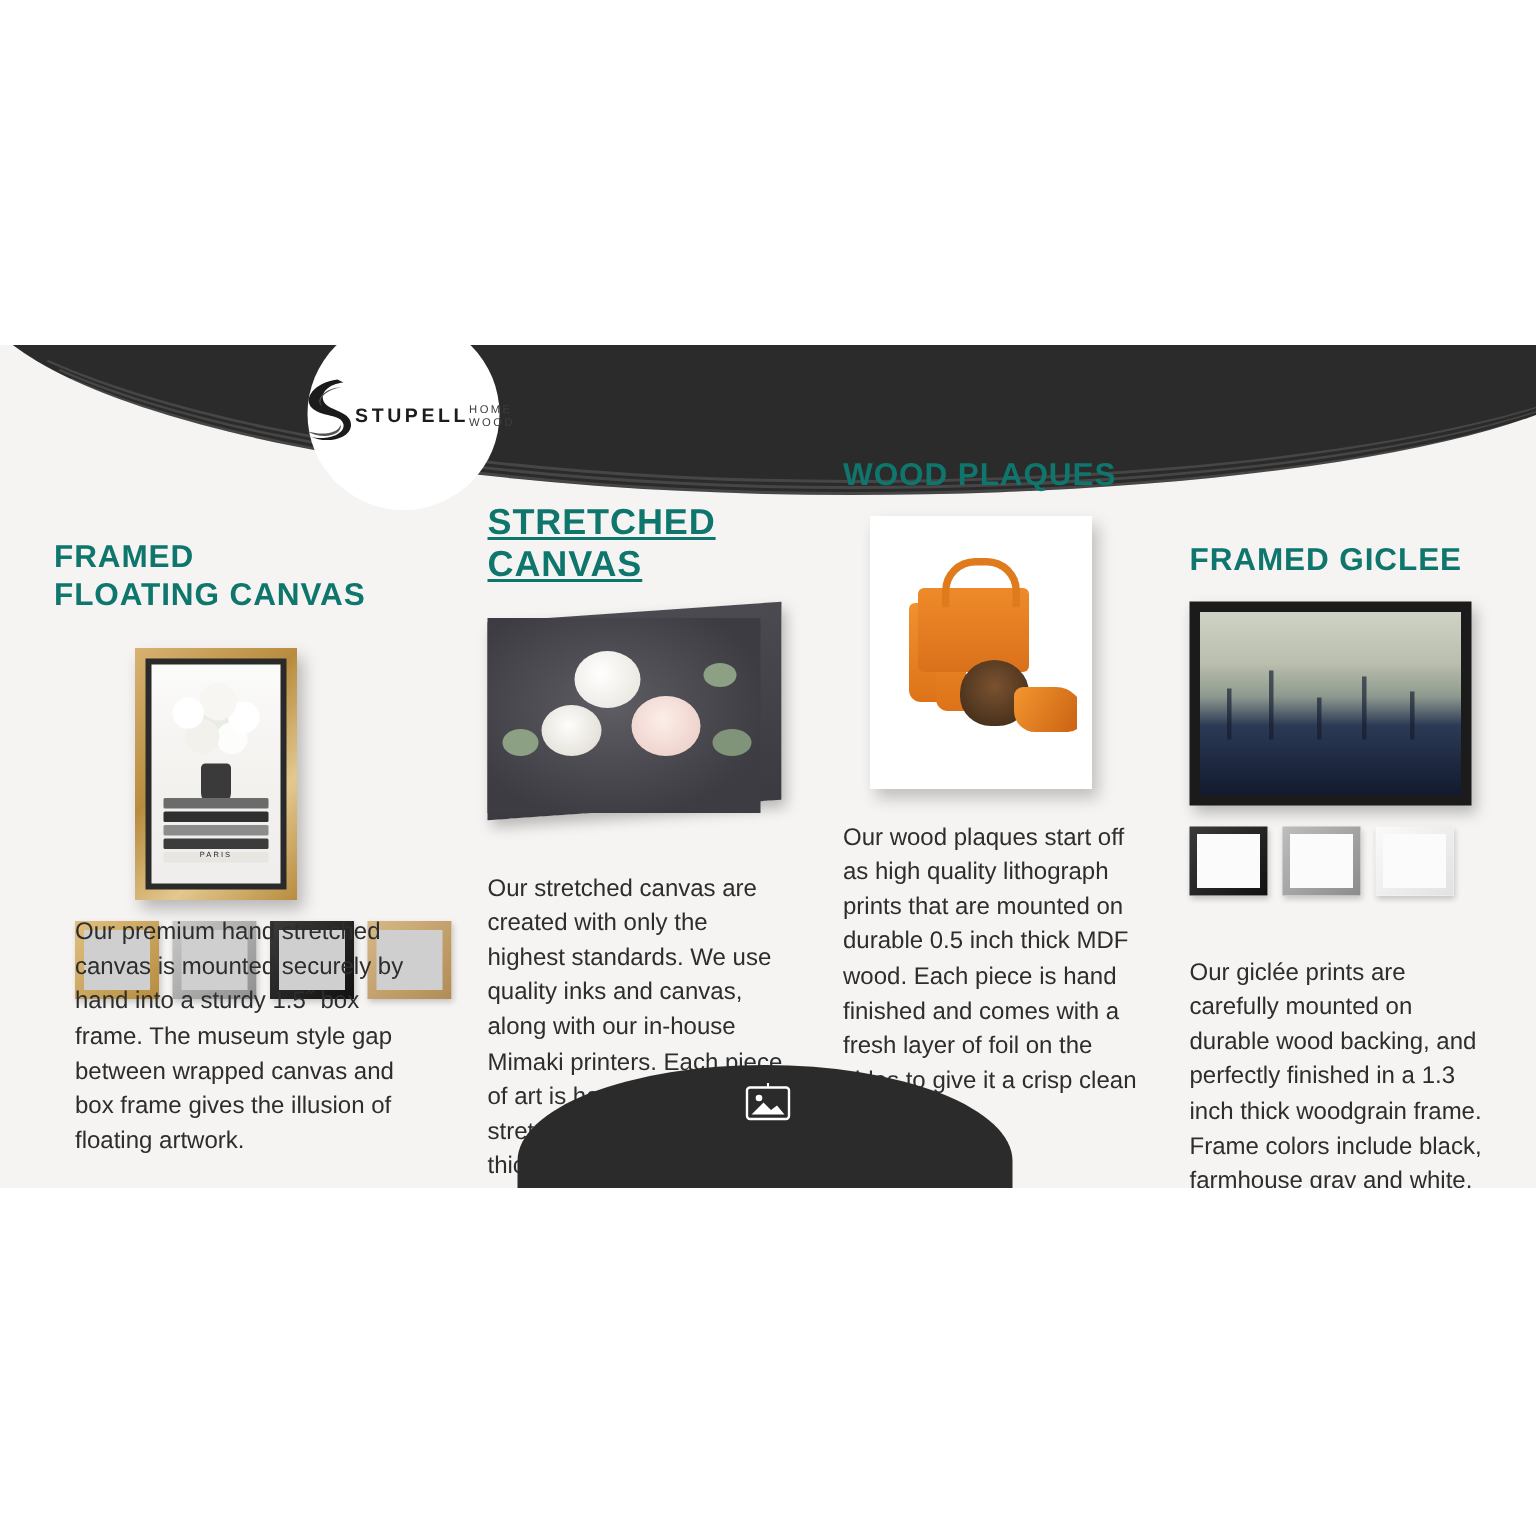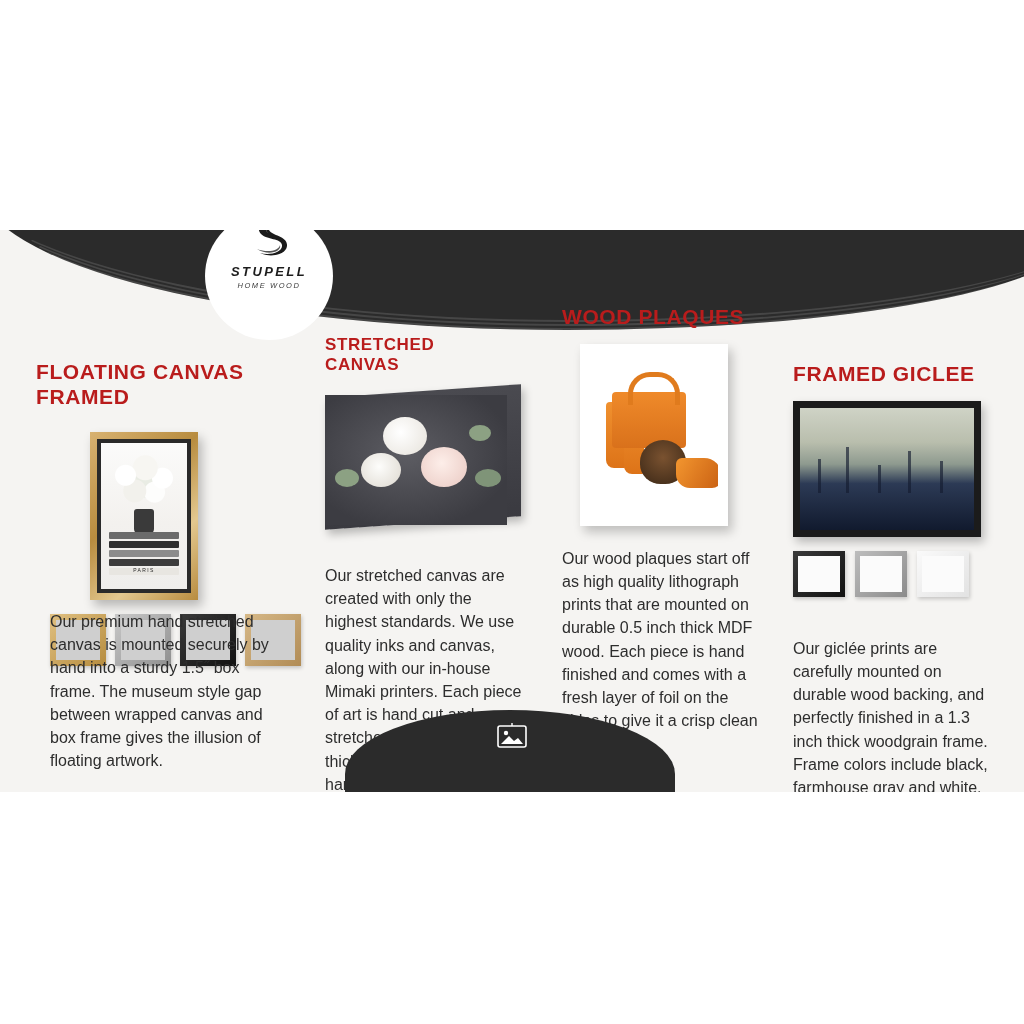--- a/index.html
+++ b/index.html
@@ -69,40 +69,39 @@
   }
   .ready-icon svg { display: inline-block; }
 
   
   #logo-badge {
     position: absolute;
     left: 205px; top: -18px;
     width: 128px; height: 128px;
     border-radius: 50%;
     background: #ffffff;
-    display: flex; flex-direction: column;
-    align-items: center; 
+    display: flex; flex-direction: row;
+    align-items: center; justify-content: center;
     z-index: 5;
-    font-style: italic;
   }
   #logo-badge .mark { margin-bottom: 2px; }
   #logo-badge .brand {
     font-size: 13px; font-weight: 700;
     letter-spacing: 2.4px; color: #1c1c1c;
   }
   #logo-badge .sub {
     font-size: 7.5px; letter-spacing: 1.6px;
     color: #3d3d3d; margin-top: 2px;
   }
 
   
   .col { position: absolute; }
   .col-title {
     font-weight: 800;
-    color: #b91c1c;
+    color: #0f766e;
     letter-spacing: .6px;
     line-height: 1.18;
     text-transform: uppercase;
   }
   .col-body {
     font-size: 16px;
     line-height: 1.45;
     color: #2d2d2d;
   }
 
@@ -150,21 +149,21 @@
     position: absolute; bottom: 16px; left: 50%; transform: translateX(-50%);
     font-size: 5px; letter-spacing: 1.4px; color: #1f1f1f;
   }
   .swatches { position: absolute; left: 14px; top: 188px; display: flex; gap: 9px; }
   .swatch { width: 56px; height: 52px; padding: 6px; box-shadow: 1px 2px 4px rgba(0,0,0,.2); }
   .swatch i { display: block; width: 100%; height: 100%; background: #cfcfcf; }
   #col1 .col-body { position: absolute; left: 14px; top: 250px; width: 235px; }
 
   
   #col2 { left: 325px; top: 105px; width: 210px; }
-  #col2 .col-title { font-size: 17px; }
+  #col2 .col-title { font-size: 24px; text-decoration: underline; }
   .sc-wrap { position: relative; width: 215px; height: 145px; margin-top: 16px; }
   .sc-side {
     position: absolute; left: 0; top: 0; width: 196px; height: 132px;
     background: linear-gradient(#4a4a50, #3a3a40);
     transform: skewY(-4deg);
     box-shadow: 3px 5px 9px rgba(0,0,0,.25);
   }
   .sc-face {
     position: absolute; left: 0; top: 4px; width: 182px; height: 130px;
     background: radial-gradient(ellipse at 45% 45%, #5d5d63 0%, #3c3c42 75%);
@@ -243,22 +242,22 @@
           <path d="M33 8 C21 10, 16 17, 20 21 C15 18, 19 9, 33 8 Z" fill="#555"></path>
           <path d="M9 37 C19 41, 31 39, 32 33 C34 40, 20 44, 9 37 Z" fill="#555"></path>
         </svg>
       </span>
       <span class="brand">STUPELL</span>
       <span class="sub">HOME WOOD</span>
     </div>
 
     <div class="col" id="col1">
       <div class="col-title">
+        <div>FRAMED</div>
         <div>FLOATING CANVAS</div>
-        <div>FRAMED</div>
       </div>
       <div class="art-wrap">
         <div class="ffc-frame">
           <div class="ffc-inner">
             <div class="ffc-art">
               <div class="bouquet"></div>
               <div class="vase"></div>
               <div class="books">
                 <div style="background:#6b6b6b"></div>
                 <div style="background:#2f2f2f"></div>

